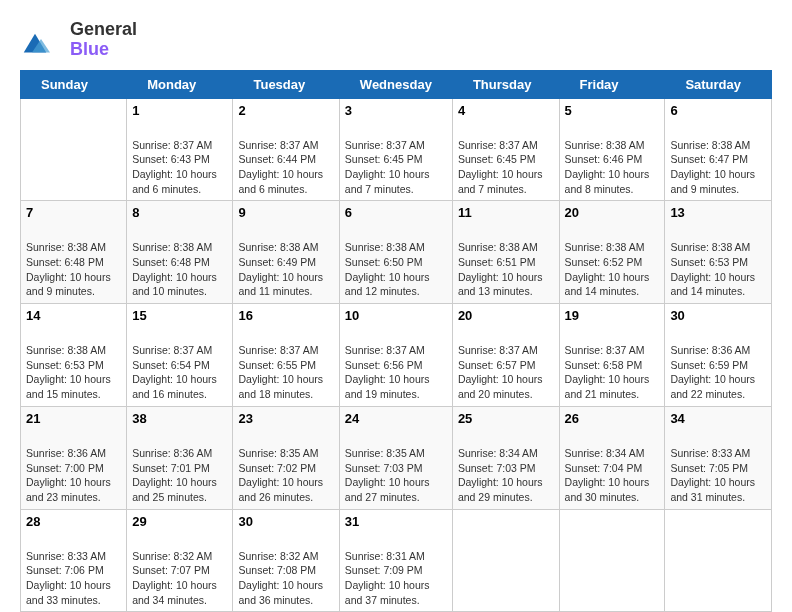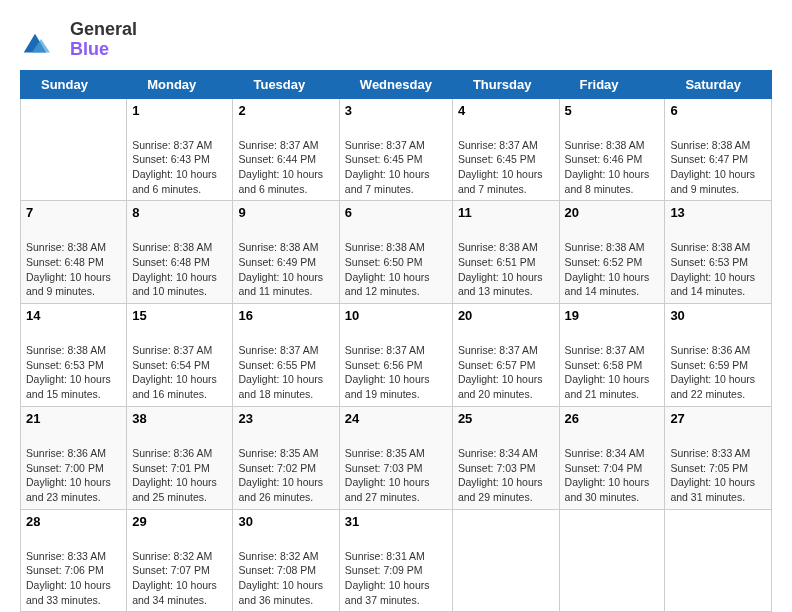--- a/index.html
+++ b/index.html
@@ -230,21 +230,21 @@
         </td>
         <td>
           <span class="day-number">25</span>
           <div class="day-info">Sunrise: 8:34 AM<br>Sunset: 7:03 PM<br>Daylight: 10 hours and 29 minutes.</div>
         </td>
         <td>
           <span class="day-number">26</span>
           <div class="day-info">Sunrise: 8:34 AM<br>Sunset: 7:04 PM<br>Daylight: 10 hours and 30 minutes.</div>
         </td>
         <td>
-          <span class="day-number">27</span>
+          <span class="day-number">34</span>
           <div class="day-info">Sunrise: 8:33 AM<br>Sunset: 7:05 PM<br>Daylight: 10 hours and 31 minutes.</div>
         </td>
       </tr>
       <tr>
         <td>
           <span class="day-number">28</span>
           <div class="day-info">Sunrise: 8:33 AM<br>Sunset: 7:06 PM<br>Daylight: 10 hours and 33 minutes.</div>
         </td>
         <td>
           <span class="day-number">29</span>

